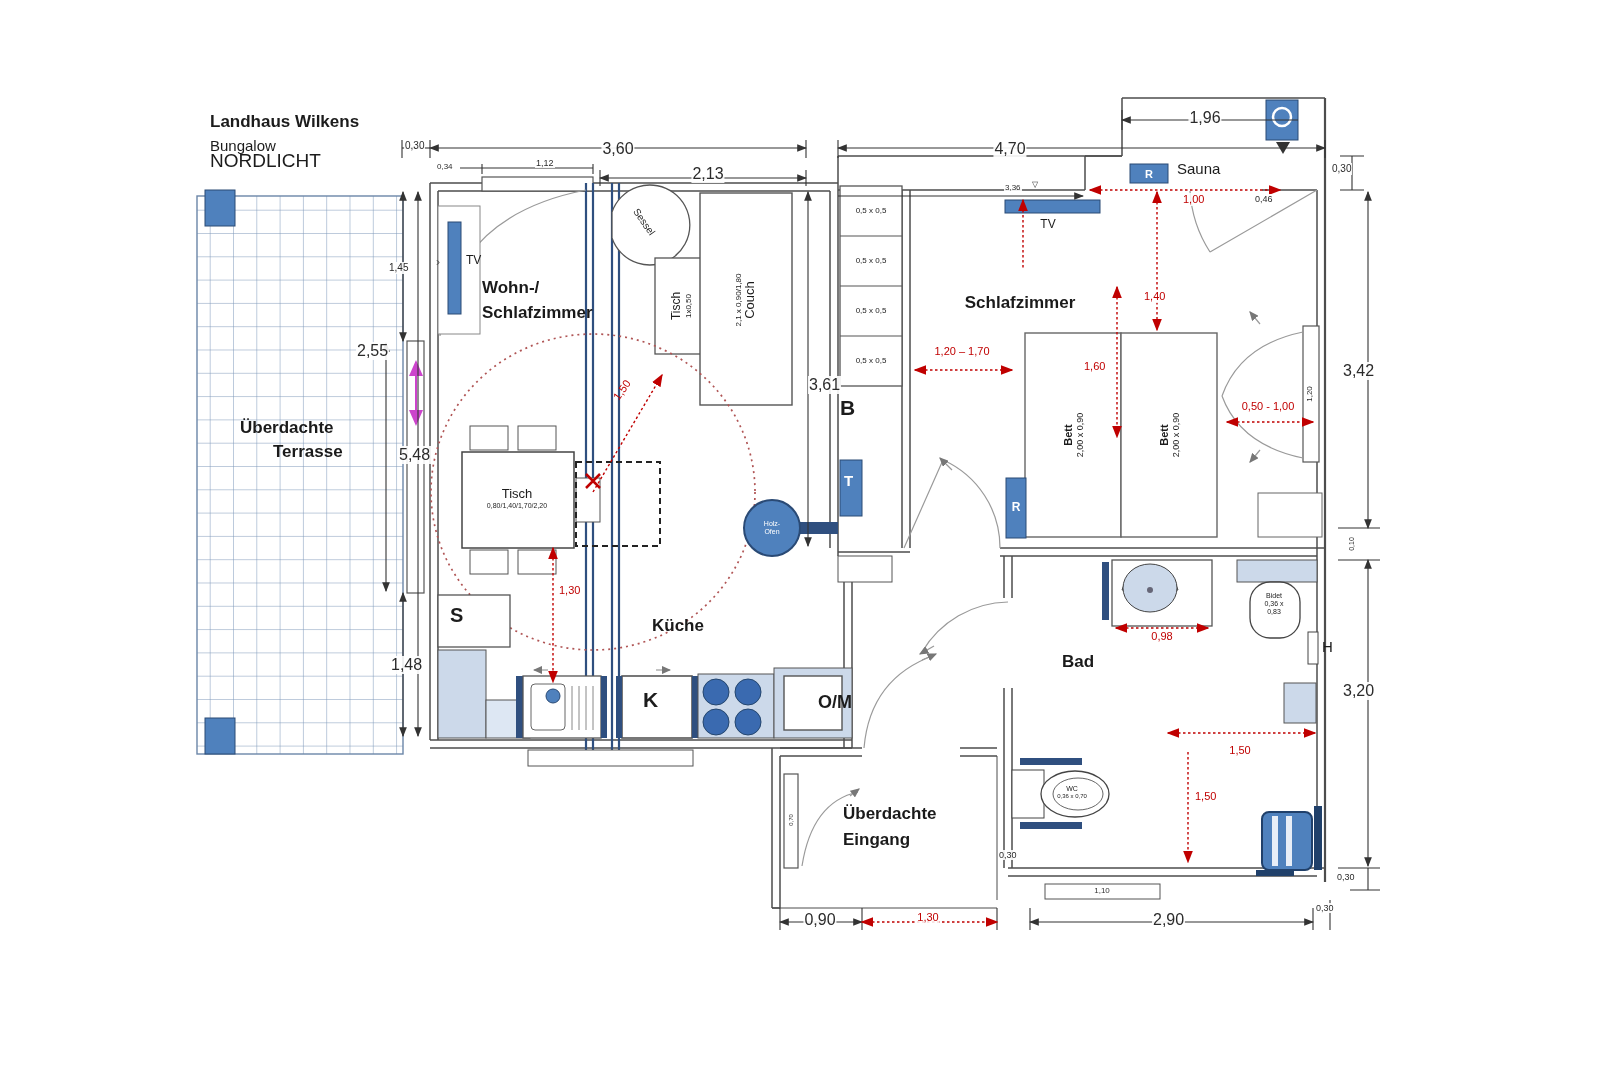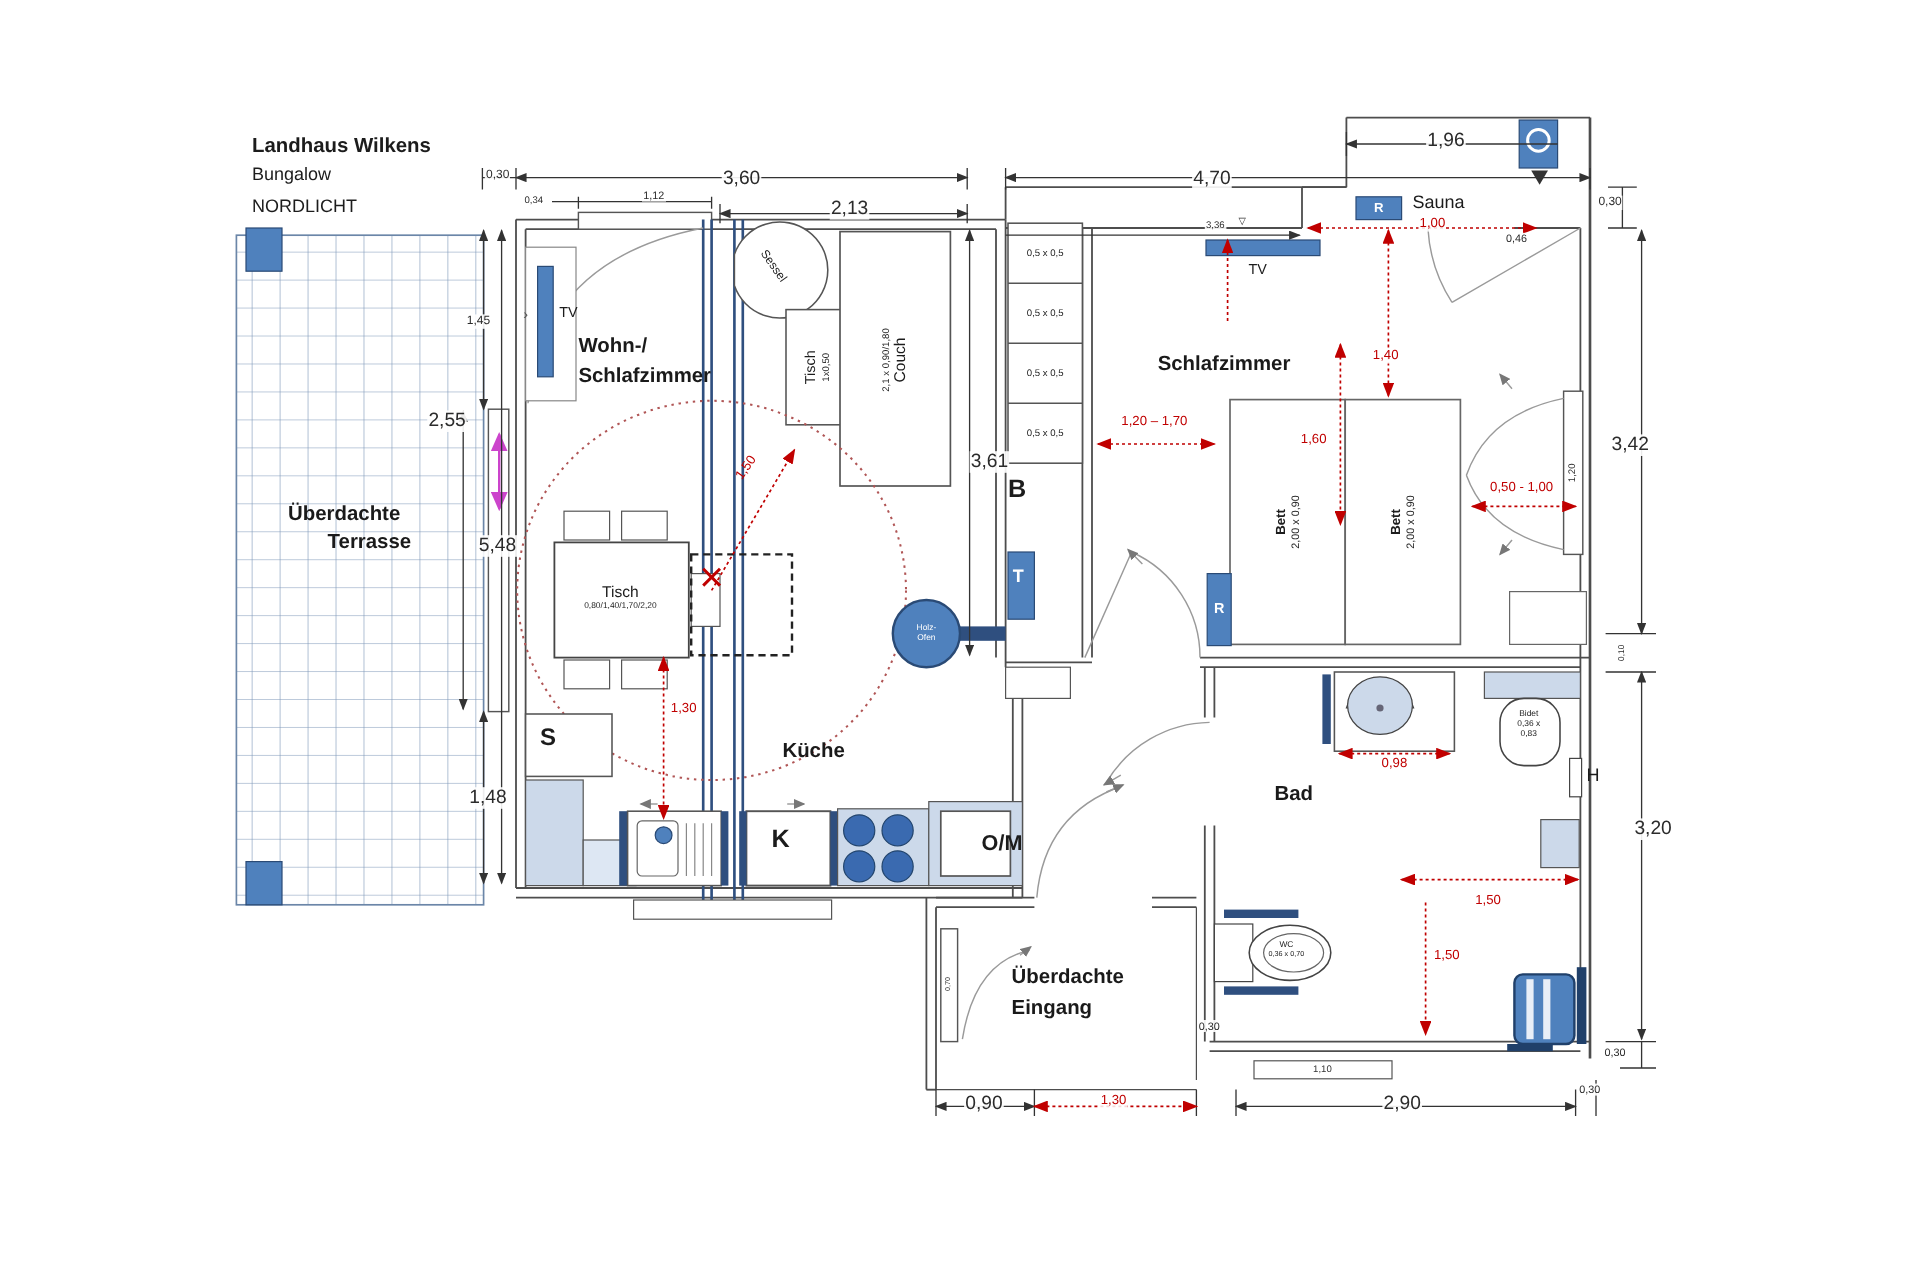--- a/index.html
+++ b/index.html
@@ -228,21 +228,21 @@
     <line x1="1188" y1="752" x2="1188" y2="862" marker-end="url(#ar)"></line>
     <line x1="862" y1="922" x2="997" y2="922" marker-start="url(#ar)" marker-end="url(#ar)"></line>
     <line x1="553" y1="548" x2="553" y2="682" marker-start="url(#ar)" marker-end="url(#ar)"></line>
     <line x1="593" y1="492" x2="662" y2="375" marker-end="url(#ar)"></line>
     <line x1="1023" y1="200" x2="1023" y2="268" marker-start="url(#ar)"></line>
   </g>
 </svg>
 
 <div class="lbl" style="left:210px;top:112px;font-size:17px;font-weight:bold;">Landhaus Wilkens</div>
 <div class="lbl" style="left:210px;top:137px;font-size:15px;">Bungalow</div>
-<div class="lbl" style="left:210px;top:164px;font-size:15px;text-align:right;">NORDLICHT</div>
+<div class="lbl" style="left:210px;top:150px;font-size:19px;text-align:right;">NORDLICHT</div>
 
 <div class="lbl room" style="left:240px;top:418px;">Überdachte</div>
 <div class="lbl room" style="left:240px;top:442px;margin-left:33px;">Terrasse</div>
 <div class="lbl room" style="left:482px;top:278px;">Wohn-/</div>
 <div class="lbl room" style="left:482px;top:303px;">Schlafzimmer</div>
 <div class="lbl room" style="left:652px;top:616px;">Küche</div>
 <div class="lbl room ctrx" style="left:1020px;top:293px;">Schlafzimmer</div>
 <div class="lbl room" style="left:1062px;top:652px;">Bad</div>
 <div class="lbl" style="left:1177px;top:160px;font-size:15px;">Sauna</div>
 <div class="lbl room" style="left:843px;top:804px;">Überdachte</div>
@@ -309,31 +309,31 @@
 <div class="lbl dim" style="left:1004px;top:183px;font-size:8px;">3,36</div>
 <div class="lbl" style="left:1032px;top:180px;font-size:8px;color:#333;">▽</div>
 <div class="lbl dim" style="left:388px;top:262px;font-size:10px;">1,45</div>
 <div class="lbl dim" style="left:356px;top:342px;">2,55</div>
 <div class="lbl dim" style="left:398px;top:446px;">5,48</div>
 <div class="lbl dim" style="left:390px;top:656px;">1,48</div>
 <div class="lbl dim" style="left:808px;top:376px;">3,61</div>
 <div class="lbl dim" style="left:1342px;top:362px;">3,42</div>
 <div class="lbl dim ctr" style="left:1310px;top:394px;font-size:8px;transform:translate(-50%,-50%) rotate(-90deg);">1,20</div>
 <div class="lbl dim ctr" style="left:1352px;top:544px;font-size:7px;transform:translate(-50%,-50%) rotate(-90deg);">0,10</div>
-<div class="lbl dim" style="left:1342px;top:682px;margin-left:19px;">3,20</div>
+<div class="lbl dim" style="left:1342px;top:682px;">3,20</div>
 <div class="lbl dim" style="left:1336px;top:872px;font-size:9px;">0,30</div>
 <div class="lbl dim ctrx" style="left:820px;top:911px;">0,90</div>
 <div class="lbl dim ct rx" style="left:1152px;top:911px;">2,90</div>
 <div class="lbl dim" style="left:1315px;top:903px;font-size:9px;">0,30</div>
 <div class="lbl dim" style="left:998px;top:850px;font-size:9px;">0,30</div>
 <div class="lbl ctr" style="left:1102px;top:891px;font-size:8px;color:#333;">1,10</div>
 <div class="lbl dim" style="left:1254px;top:194px;font-size:9px;">0,46</div>
 <div class="lbl ctr" style="left:791px;top:820px;font-size:6px;color:#333;transform:translate(-50%,-50%) rotate(-90deg);">0,70</div>
 
-<div class="lbl dimr" style="left:1182px;top:180px;">1,00</div>
+<div class="lbl dimr" style="left:1182px;top:193px;">1,00</div>
 <div class="lbl dimr" style="left:1143px;top:290px;">1,40</div>
 <div class="lbl dimr" style="left:1083px;top:360px;">1,60</div>
 <div class="lbl dimr ctrx" style="left:962px;top:345px;">1,20 – 1,70</div>
 <div class="lbl dimr ctrx" style="left:1268px;top:400px;">0,50 - 1,00</div>
 <div class="lbl dimr ctrx" style="left:1162px;top:630px;">0,98</div>
 <div class="lbl dimr ctrx" style="left:1240px;top:744px;">1,50</div>
 <div class="lbl dimr" style="left:1194px;top:790px;">1,50</div>
 <div class="lbl dimr ctrx" style="left:928px;top:911px;">1,30</div>
 <div class="lbl dimr" style="left:558px;top:584px;">1,30</div>
 <div class="lbl dimr ctr" style="left:622px;top:390px;transform:translate(-50%,-50%) rotate(-55deg);background:none;">1,50</div>

